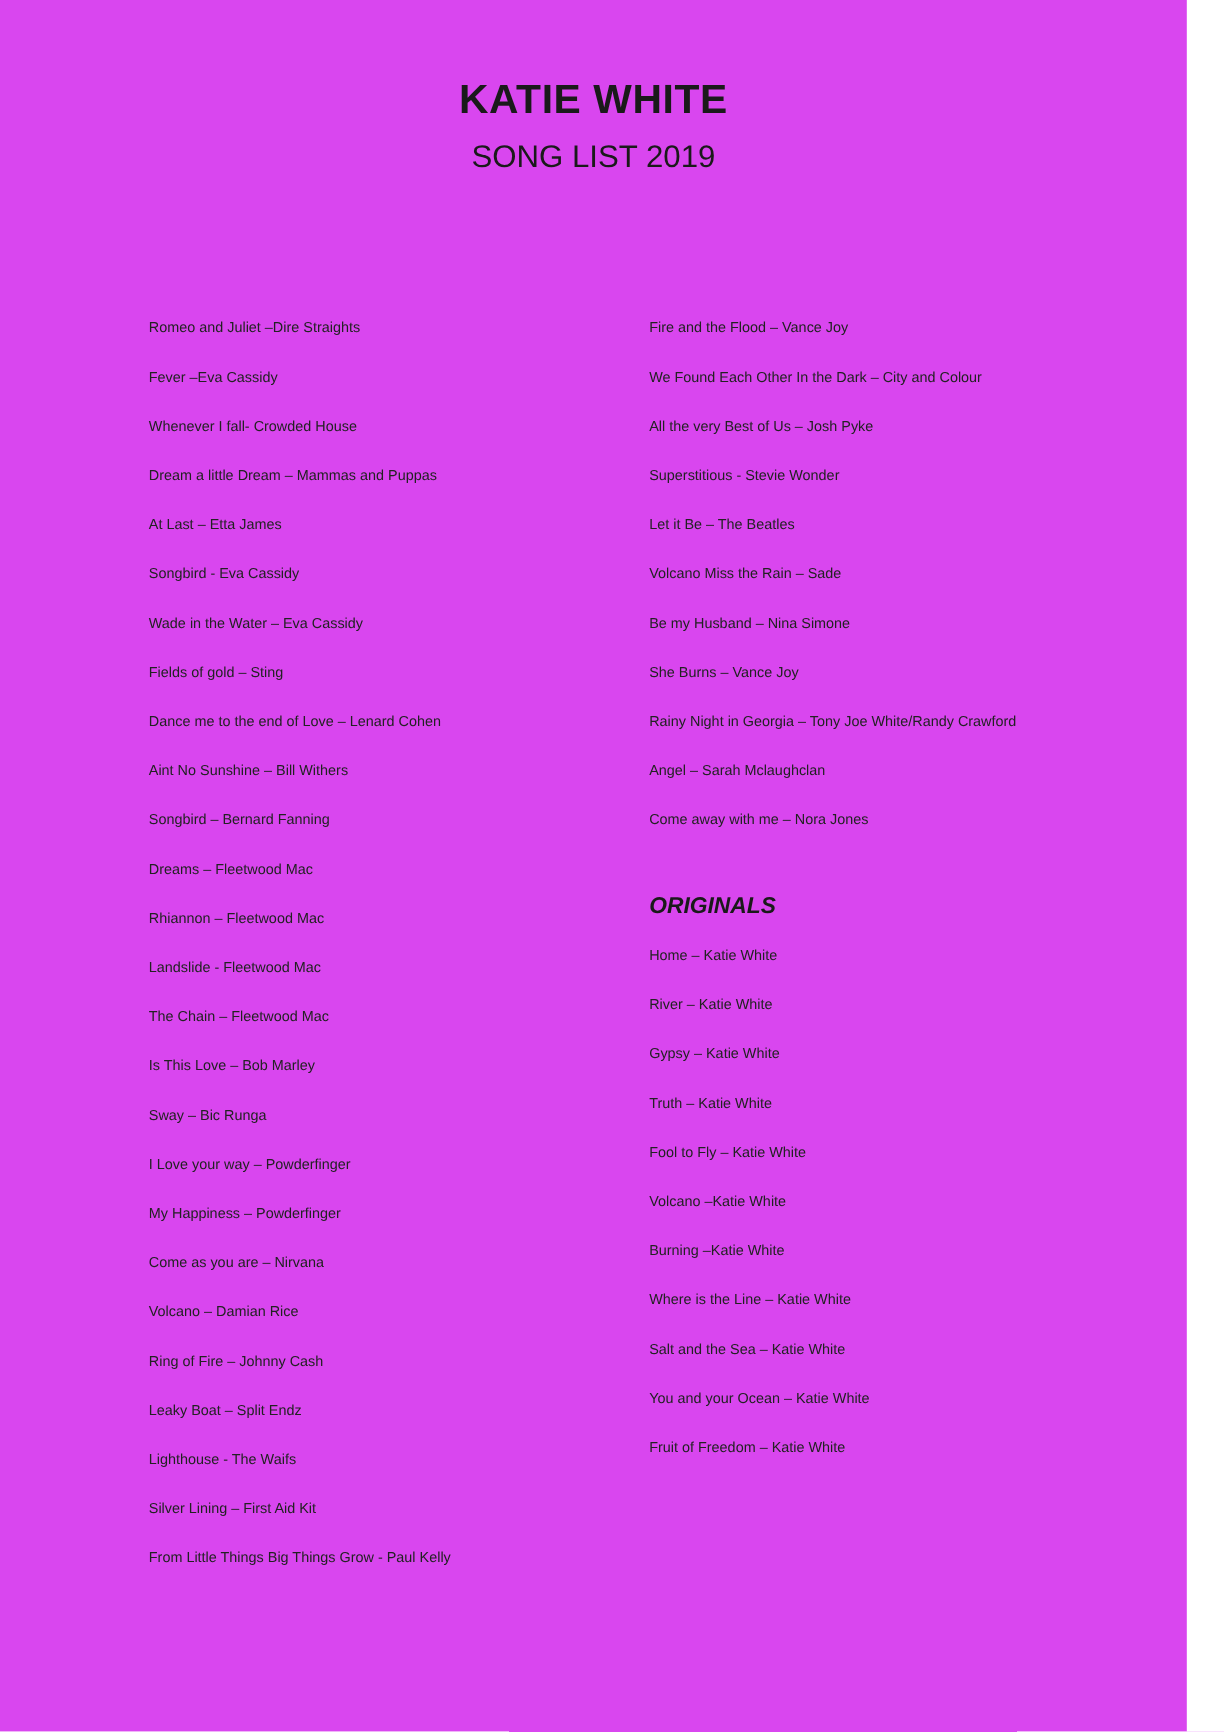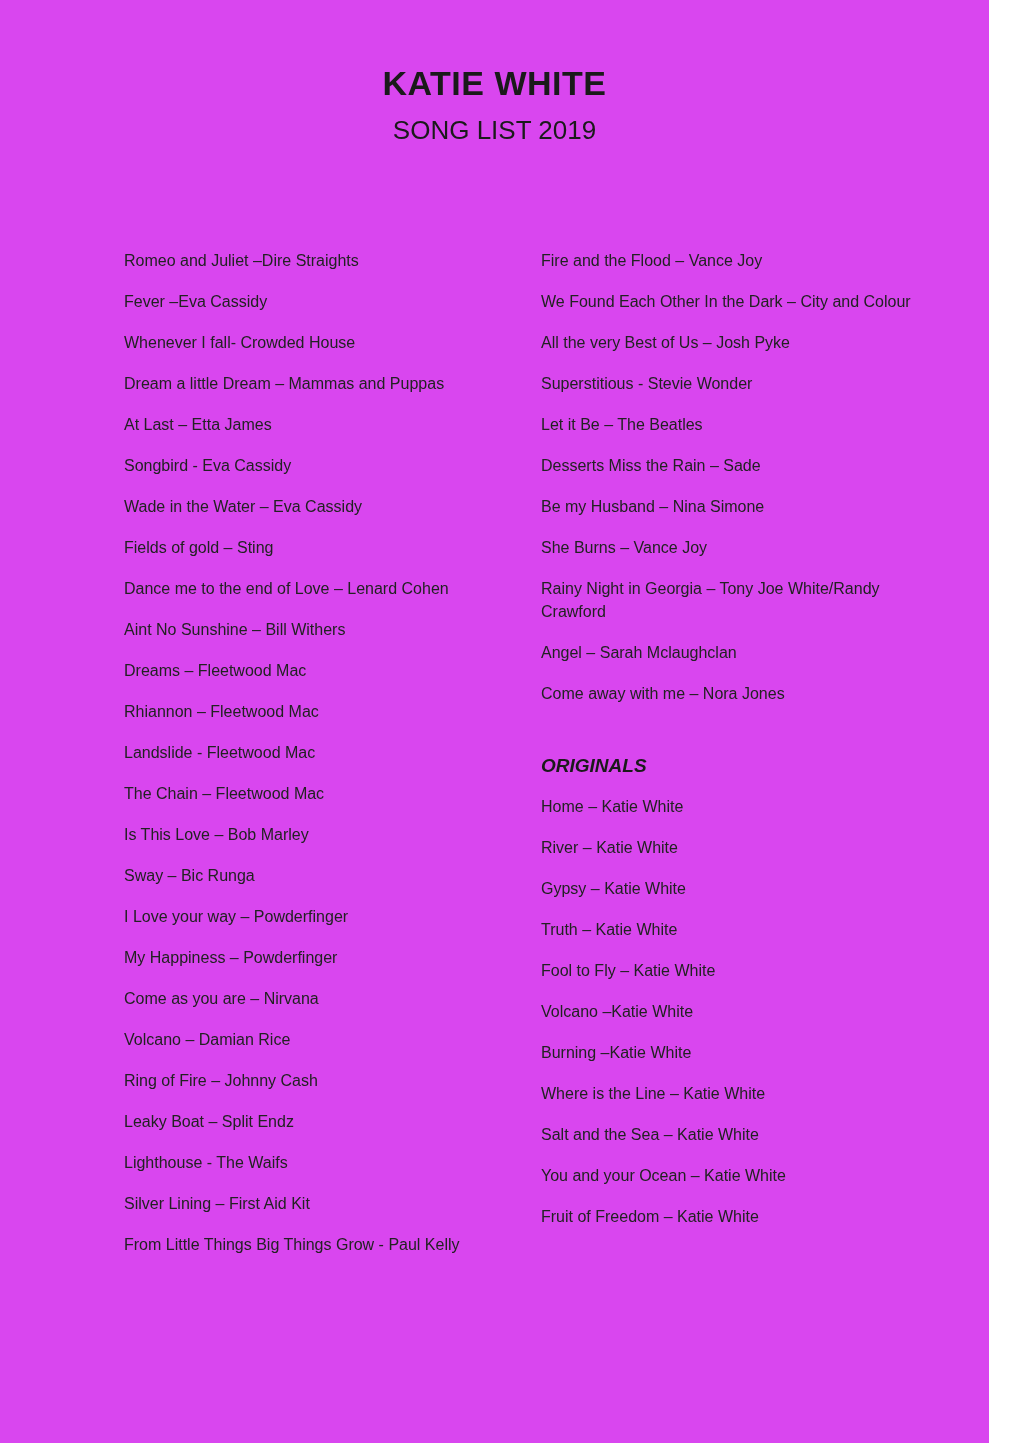--- a/index.html
+++ b/index.html
@@ -38,22 +38,22 @@
   }
   .col-left {
     left: 124px;
     width: 405px;
   }
   .col-right {
     left: 541px;
     width: 385px;
   }
   .song {
-    margin: 3px 0 18px 0;
-    font-size: 16px;
+    margin: 16px 0 18px 0;
+    font-size: 12px;
     line-height: 23px;
     color: #222222;
   }
   .section-heading {
     margin: 49px 0 18px 0;
     font-size: 19px;
     line-height: 23px;
     font-weight: bold;
     color: #1a1a1a;
     font-style: italic;
@@ -73,20 +73,21 @@
         <p class="song">Romeo and Juliet –Dire Straights</p>
         <p class="song">Fever –Eva Cassidy</p>
         <p class="song">Whenever I fall- Crowded House</p>
         <p class="song">Dream a little Dream – Mammas and Puppas</p>
         <p class="song">At Last – Etta James</p>
         <p class="song">Songbird - Eva Cassidy</p>
         <p class="song">Wade in the Water – Eva Cassidy</p>
         <p class="song">Fields of gold – Sting</p>
         <p class="song">Dance me to the end of Love – Lenard Cohen</p>
         <p class="song">Aint No Sunshine – Bill Withers</p>
+        <p class="song">Songbird – Bernard Fanning</p>
         <p class="song">Dreams – Fleetwood Mac</p>
         <p class="song">Rhiannon – Fleetwood Mac</p>
         <p class="song">Landslide - Fleetwood Mac</p>
         <p class="song">The Chain – Fleetwood Mac</p>
         <p class="song">Is This Love – Bob Marley</p>
         <p class="song">Sway – Bic Runga</p>
         <p class="song">I Love your way – Powderfinger</p>
         <p class="song">My Happiness – Powderfinger</p>
         <p class="song">Come as you are – Nirvana</p>
         <p class="song">Volcano – Damian Rice</p>
@@ -98,21 +99,21 @@
       </div>
   </div>
 
   <div class="col col-right">
     <div>
         <p class="song">Fire and the Flood – Vance Joy</p>
         <p class="song">We Found Each Other In the Dark – City and Colour</p>
         <p class="song">All the very Best of Us – Josh Pyke</p>
         <p class="song">Superstitious  - Stevie Wonder</p>
         <p class="song">Let it Be – The Beatles</p>
-        <p class="song">Desserts Miss the Rain – Sade</p>
+        <p class="song">Volcano Miss the Rain – Sade</p>
         <p class="song">Be my Husband – Nina Simone</p>
         <p class="song">She Burns – Vance Joy</p>
         <p class="song">Rainy Night in Georgia – Tony Joe White/Randy Crawford</p>
         <p class="song">Angel – Sarah Mclaughclan</p>
         <p class="song">Come away with me – Nora Jones</p>
       </div>
     <p class="section-heading">ORIGINALS</p>
     <div>
         <p class="song">Home – Katie White</p>
         <p class="song">River – Katie White</p>

